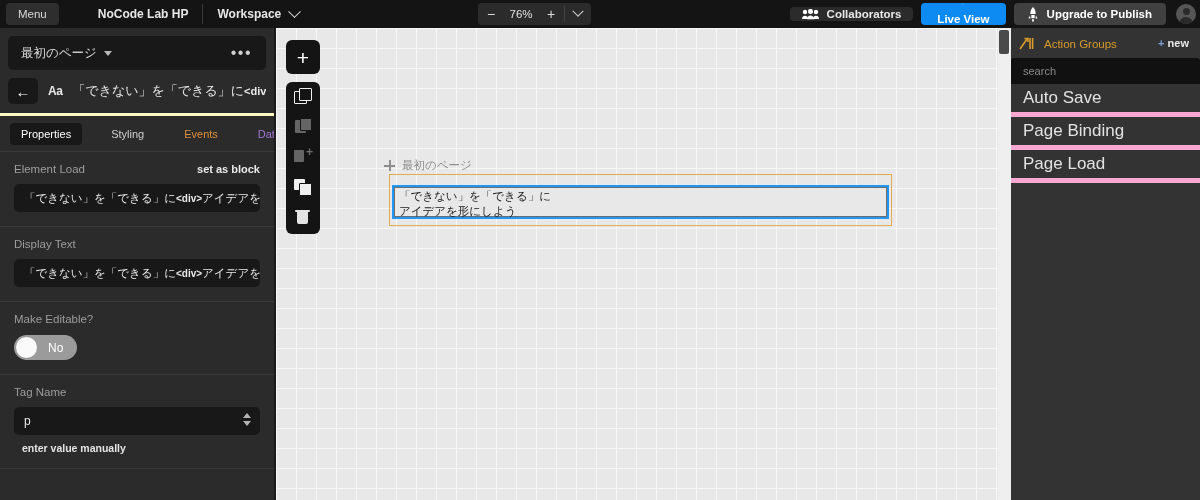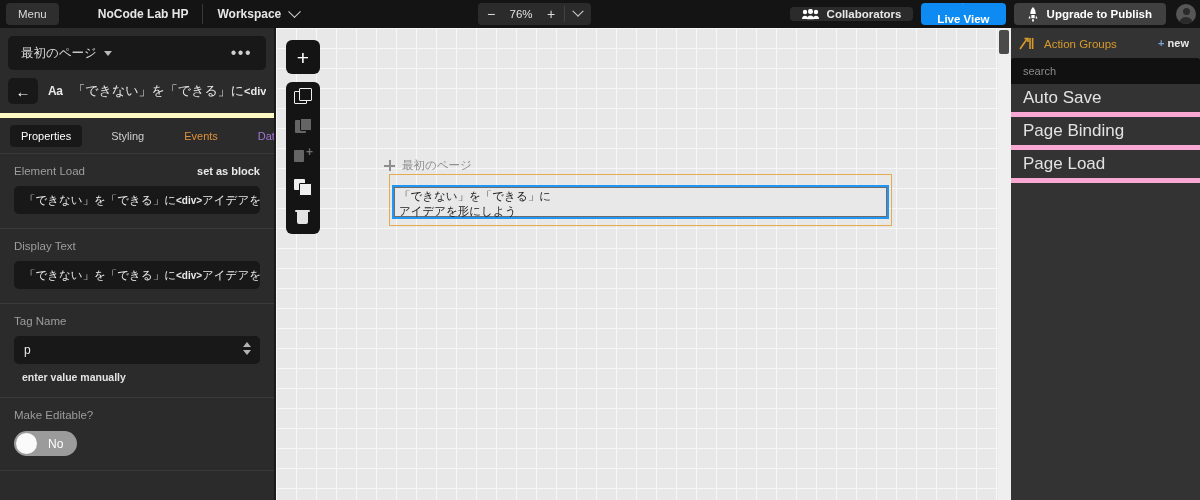--- a/index.html
+++ b/index.html
@@ -133,21 +133,21 @@
   .arrow-left { color:#fff; font-size: 15px; line-height: 1; }
   .aa-icon { color:#e8e8e8; font-size: 12px; font-weight: bold; letter-spacing:-0.5px;}
   .elem-title {
     color: #e9e9e9; font-size: 13px; white-space: nowrap; overflow: hidden;
     flex: 1;
   }
   .elem-title b { font-size: 11px; }
 
   .tabs {
     display: flex; align-items: center; gap: 0px;
-    border-top: 5px solid #fef9c3; padding: 7px 10px 6px 10px;
+    border-top: 3px solid #fef9c3; padding: 7px 10px 6px 10px;
   }
   .tab {
     font-size: 11px; padding: 5px 11px; border-radius: 4px; cursor: pointer;
     color: #c9c9c9;
   }
   .tab.active { background: #181818; color: #fff; }
   .tab.styling { color: #cfcfcf; margin-left: 18px;}
   .tab.events { color: #e0913a; margin-left: 18px;}
   .tab.data { color: #a476d8; margin-left: 18px;}
 
@@ -408,40 +408,40 @@
       </div>
       <div class="field-input">
         <span>「できない」を「できる」に</span>
           <b>&lt;div&gt;</b>
           <span>アイデアを形にし</span>
       </div>
     </div>
 
     <div class="field-block">
       <div class="field-row">
+        <span class="field-label">Make Editable?</span>
+      </div>
+      <div class="toggle">
+        <div class="knob"></div>
+        <span class="tlabel">No</span>
+      </div>
+    </div>
+
+    <div class="field-block">
+      <div class="field-row">
         <span class="field-label">Tag Name</span>
       </div>
       <div class="select-wrap">
         <div class="select-box">p</div>
         <span class="spin">
             <i></i>
             <i></i>
           </span>
       </div>
       <div class="hint">enter value manually</div>
-    </div>
-
-    <div class="field-block">
-      <div class="field-row">
-        <span class="field-label">Make Editable?</span>
-      </div>
-      <div class="toggle">
-        <div class="knob"></div>
-        <span class="tlabel">No</span>
-      </div>
     </div>
 
     <div class="field-block" style="height:46px;"></div>
   </div>
 
   <div class="canvas-area">
 
     <div class="tool-add">+</div>
     <div class="tool-stack">
       <div class="tool-ico ico-copy"></div>

